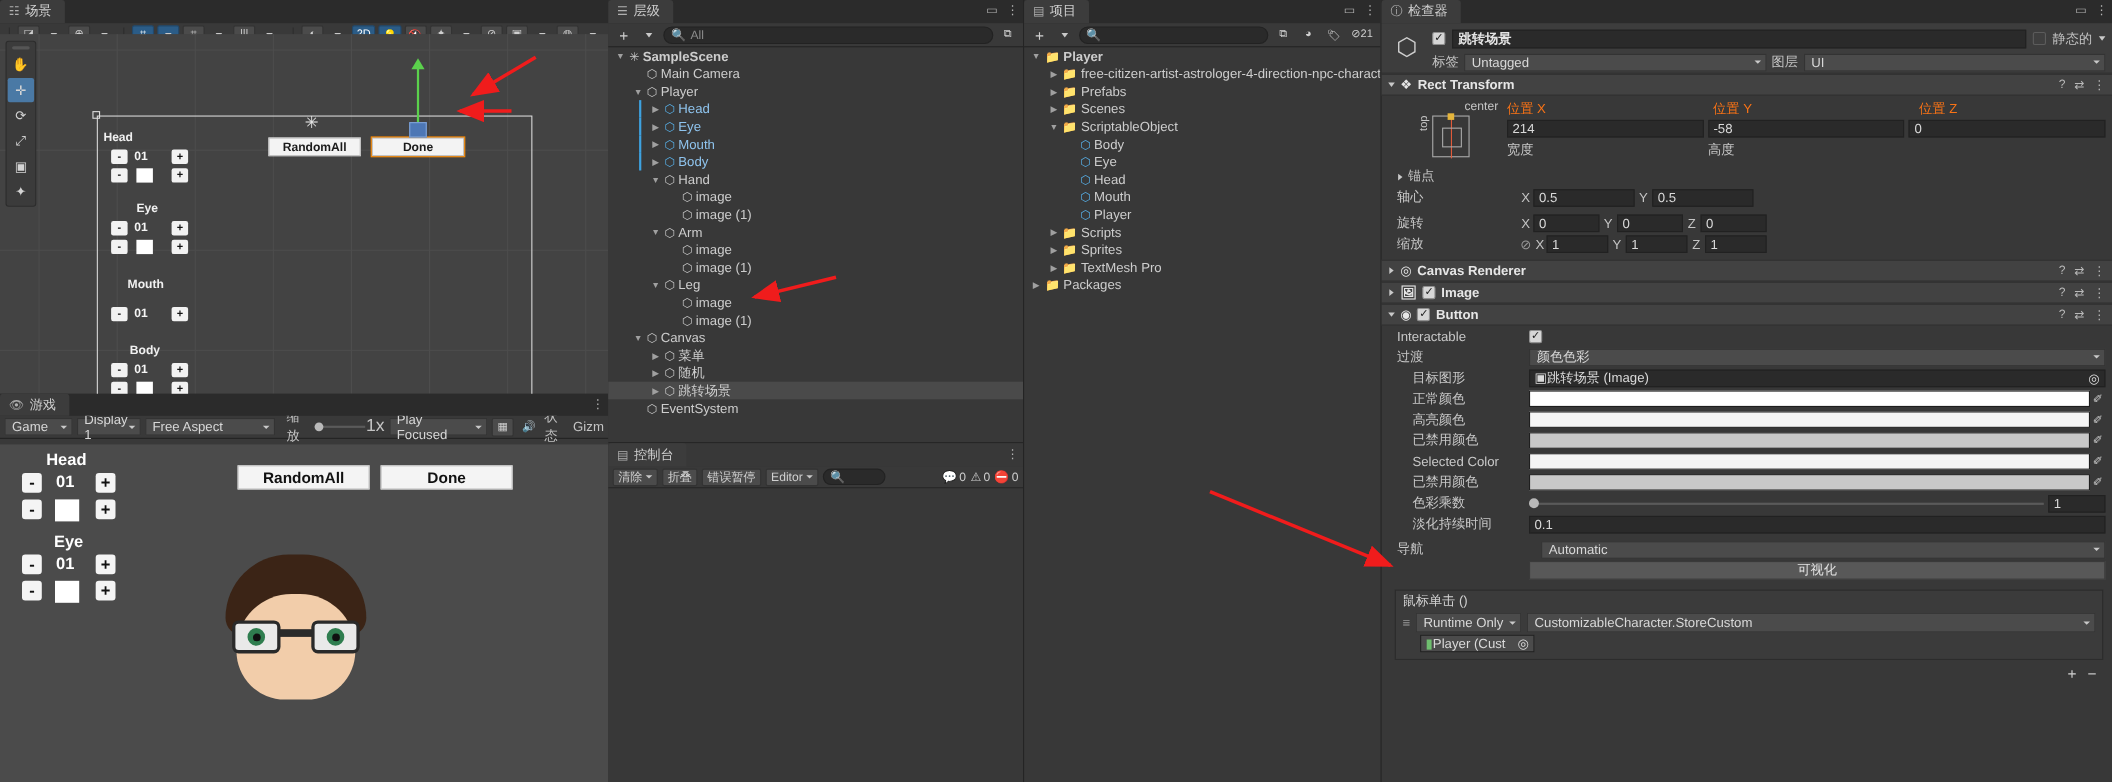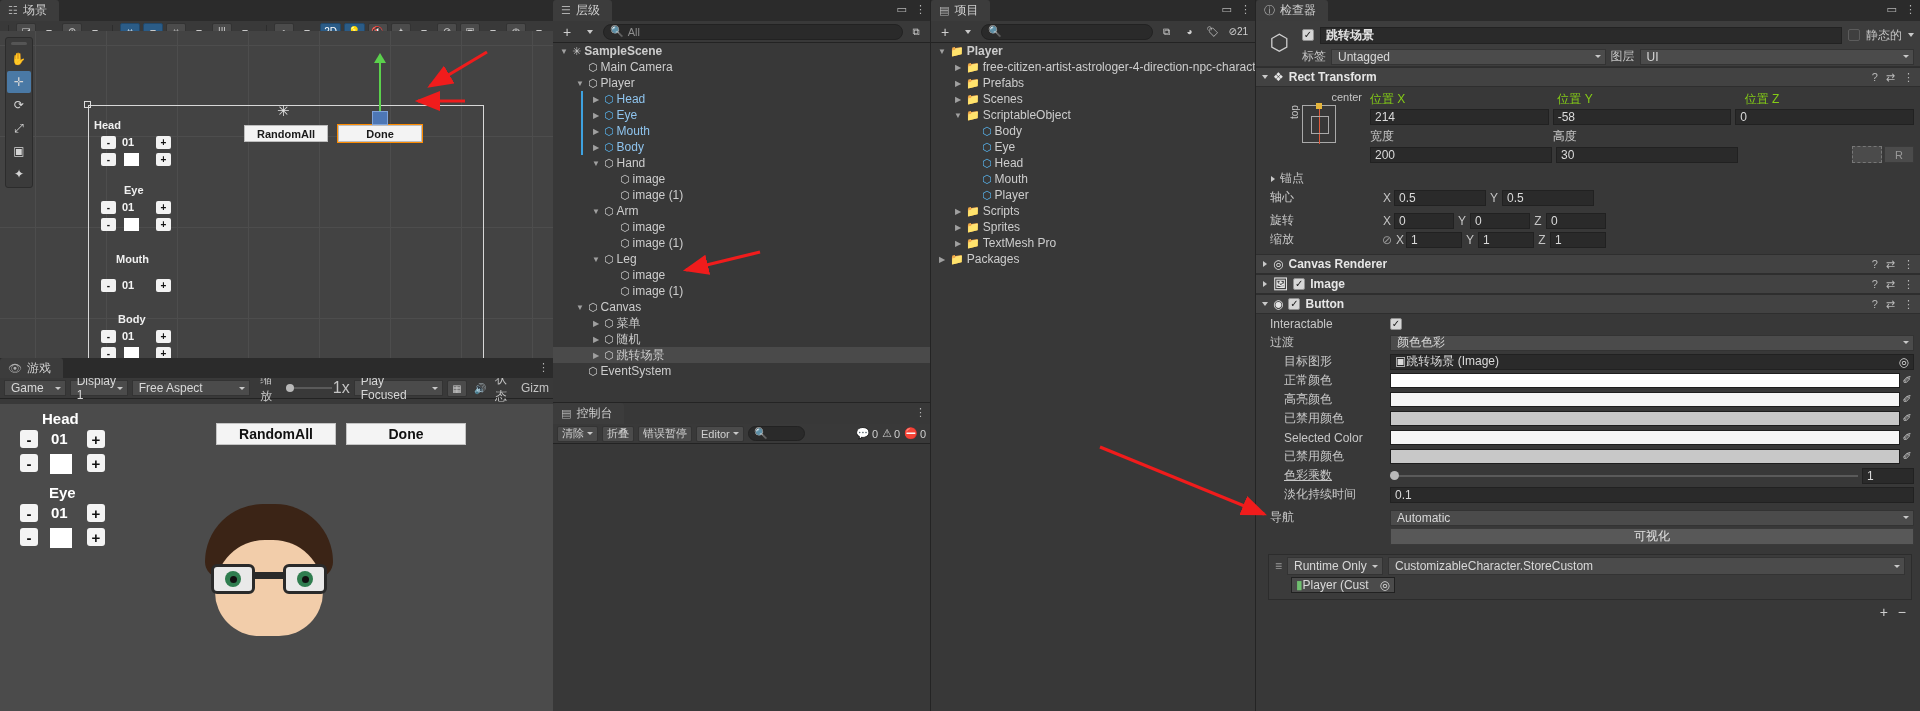--- a/index.html
+++ b/index.html
@@ -636,42 +636,34 @@
       <div style="display:flex;justify-content:center;gap:2px;">
         <div style="writing-mode:vertical-rl;transform:rotate(180deg);font-size:10px;color:#c6c6c6;">top</div>
         <div style="position:relative;width:34px;height:38px;border:1px solid #aaa;">
           <div style="position:absolute;left:16px;top:0;width:1px;height:38px;background:#e05a3a;"></div>
           <div style="position:absolute;left:13px;top:-3px;width:6px;height:6px;background:#e5b53b;"></div>
           <div style="position:absolute;left:8px;top:10px;width:18px;height:18px;border:1px solid #aaa;"></div>
         </div>
       </div>
     </div>
     <div style="flex:1;">
-      <div style="display:flex;gap:18px;font-size:12px;color:#84cc16;">
+      <div style="display:flex;gap:18px;font-size:12px;color:#f97316;">
         <span style="flex:1">位置 X</span>
         <span style="flex:1">位置 Y</span>
         <span style="flex:1">位置 Z</span>
       </div>
       <div style="display:flex;gap:4px;margin-top:1px;">
         <div class="pfield" style="flex:1">214</div>
         <div class="pfield" style="flex:1">-58</div>
         <div class="pfield" style="flex:1">0</div>
       </div>
       <div style="display:flex;gap:4px;margin-top:3px;font-size:12px;color:#c8c8c8;">
         <span style="flex:1">宽度</span>
         <span style="flex:1">高度</span>
         <span style="flex:1"></span>
-      </div>
-      <div style="display:flex;gap:4px;margin-top:1px;align-items:center;">
-        <div class="pfield" style="flex:1">200</div>
-        <div class="pfield" style="flex:1">30</div>
-        <div style="flex:1;display:flex;justify-content:flex-end;gap:2px;">
-          <div style="width:30px;height:17px;background:#4b4b4b;border:1px dashed #777;"></div>
-          <div style="width:30px;height:17px;background:#4b4b4b;border:1px solid #3a3a3a;color:#9a9a9a;font-size:11px;display:flex;align-items:center;justify-content:center;">R</div>
-        </div>
       </div>
     </div>
   </div>
   <div class="prow">
     <i class="caret" style="transform:rotate(-90deg);margin-right:4px;"></i>
     <span>锚点</span>
   </div>
   <div class="prow">
     <span class="pname">轴心</span>
     <span style="width:14px;text-align:center;">X</span>
@@ -771,44 +763,45 @@
     <span class="pname" style="width:106px;">Selected Color</span>
     <div class="colorbar" style="flex: 1 1 0%; background: rgb(245, 245, 245);"></div>
     <span class="picker">✐</span>
   </div>
   <div class="prow" style="padding-left:28px;">
     <span class="pname" style="width:106px;">已禁用颜色</span>
     <div class="colorbar" style="flex: 1 1 0%; background: rgb(200, 200, 200);"></div>
     <span class="picker">✐</span>
   </div>
   <div class="prow" style="padding-left:28px;">
-    <span class="pname" style="width:106px;text-decoration:underline;">色彩乘数</span>
+    <span class="pname" style="width:106px;">色彩乘数</span>
     <div style="flex:1;position:relative;height:12px;">
       <div style="position:absolute;left:0;top:5px;width:100%;height:2px;background:#5a5a5a;"></div>
       <div style="position:absolute;left:0;top:1px;width:9px;height:9px;border-radius:50%;background:#b9b9b9;"></div>
     </div>
     <div class="pfield" style="width:52px;margin-left:4px;">1</div>
   </div>
   <div class="prow" style="padding-left:28px;">
     <span class="pname" style="width:106px;">淡化持续时间</span>
     <div class="pfield" style="flex:1;">0.1</div>
   </div>
   <div class="prow" style="margin-top:4px;">
     <span class="pname" style="width:120px;">导航</span>
-    <div class="dd" style="flex:1;">
+    <div class="dd" style="flex:1;margin-left:11px;">
       <span>Automatic</span>
         <i class="caret sm"></i>
     </div>
   </div>
   <div class="prow">
     <span class="pname" style="width:120px;"></span>
     <div style="flex:1;height:17px;background:#585858;border:1px solid #3a3a3a;display:flex;align-items:center;justify-content:center;font-size:12px;color:#e2e2e2;">可视化</div>
   </div>
 
   <div class="evtbox" style="margin:8px 8px 0 12px;">
+    <div class="evt-title">鼠标单击 ()</div>
     <div style="display:flex;align-items:center;gap:5px;padding:2px 6px 0 6px;">
       <span style="color:#9a9a9a;font-size:12px;">≡</span>
       <div class="dd" style="width:96px;height:18px;">
         <span>Runtime Only</span>
           <i class="caret sm"></i>
       </div>
       <div class="dd" style="flex:1;height:18px;">
         <span style="overflow:hidden;white-space:nowrap;">CustomizableCharacter.StoreCustom</span>
           <i class="caret sm"></i>
       </div>

